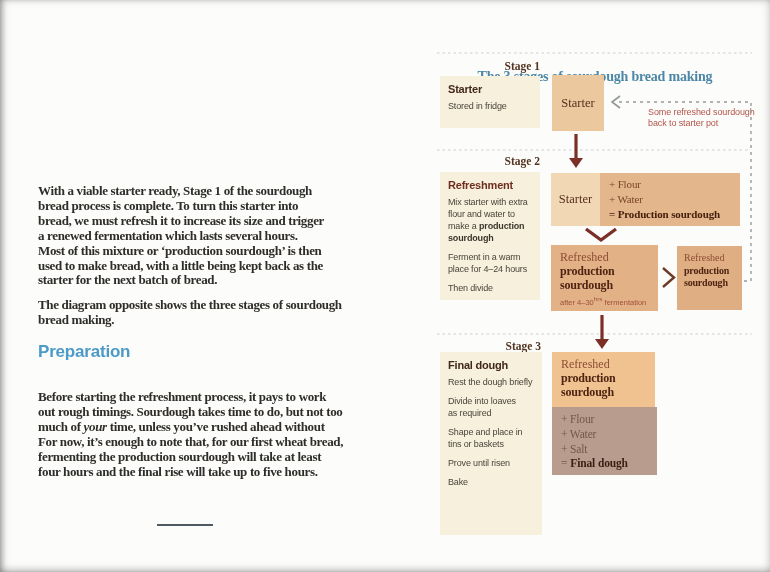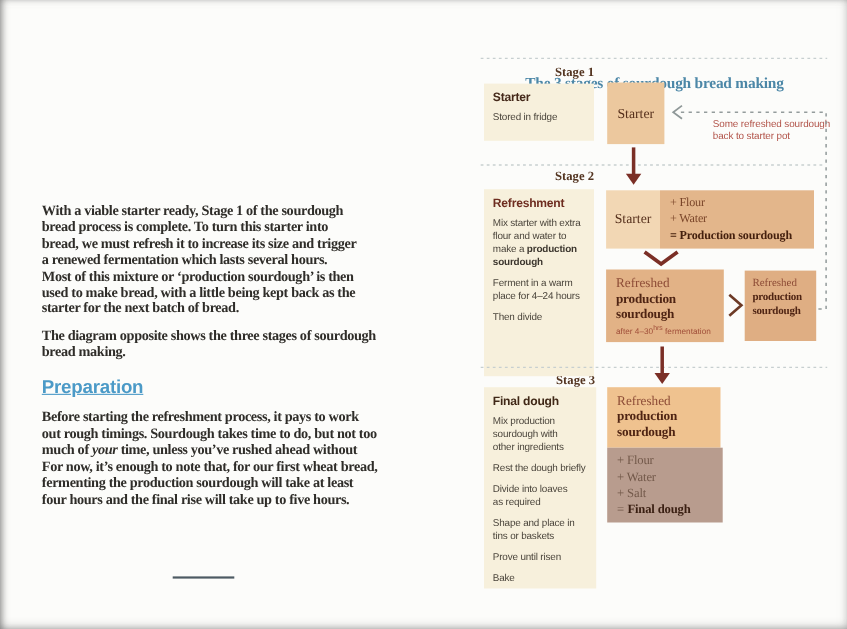--- a/index.html
+++ b/index.html
@@ -9,30 +9,30 @@
                 inset 0 -6px 9px -5px rgba(110,110,110,.5),
                 inset -5px 0 8px -4px rgba(150,150,150,.35),
                 inset 0 5px 8px -5px rgba(160,160,160,.3);
     font-family:"Liberation Sans", sans-serif;
   }
   
   .text-col { position:absolute; left:38px; top:184px; width:300px; }
   .serifbody { font:700 13px/14.9px "Liberation Serif", serif; color:#2f2d29; letter-spacing:-0.35px; }
   .pline { white-space:nowrap; }
   .para { margin:0 0 10px 0; }
-  .prep-head { font:700 17px/20px "Liberation Sans", sans-serif; color:#4b9ac7; margin:14px 0 10px 0; letter-spacing:-0.2px;text-decoration:underline; }
+  .prep-head { font:700 17px/20px "Liberation Sans", sans-serif; color:#4b9ac7; margin:14px 0 28px 0; letter-spacing:-0.2px; }
   .body-rule { position:absolute; left:157px; top:524px; width:56px; height:2px; background:#4d5a63; }
   
   .dg-title { position:absolute; left:437px; top:24px; width:316px; text-align:center;
               font:700 14px/17px "Liberation Serif", serif; color:#4c87a7; letter-spacing:-0.2px; white-space:nowrap;margin-top:44px; }
   .stage-label { position:absolute; width:100px; text-align:right; font:600 11.5px/13px "Liberation Serif", serif; color:#533420; }
   .sl1 { left:440px; top:60px; } .sl2 { left:440px; top:155px; } .sl3 { left:441px; top:340px; }
   .panel { position:absolute; background:#f7f0dc; box-sizing:border-box; padding:7px 8px 6px 8px; color:#4a443b; }
   .panel1 { left:440px; top:76px; width:100px; height:52px; }
-  .panel2 { left:440px; top:172px; width:100px; height:170px; }
+  .panel2 { left:440px; top:172px; width:100px; height:128px; }
   .panel3 { left:440px; top:352px; width:102px; height:183px; }
   .ph { font-weight:700; font-size:11px; letter-spacing:-0.2px; margin-bottom:5px; }
   .ph1 { color:#45291a; } .ph2 { color:#6e2d20; } .ph3 { color:#402817; }
   .pi { font-size:9px; line-height:12px; letter-spacing:-0.15px; margin-bottom:7px; }
   .pi:last-child { margin-bottom:0; }
   .pi b { color:#3c362e; }
   .fbox { position:absolute; box-sizing:border-box; font-family:"Liberation Serif", serif; }
   .b-starter1 { left:552px; top:75px; width:52px; height:56px; background:#ecc89e;
                 display:flex; align-items:center; justify-content:center; font-size:12.5px; color:#56301c; }
   .b-starter2 { left:551px; top:173px; width:49px; height:53px; background:#f2d7b4;
@@ -133,25 +133,20 @@
     <div class="rnote"><span>after 4–30</span><sup>hrs</sup><span> fermentation</span></div>
   </div>
   <div class="fbox b-kept">
     <div class="r1">Refreshed</div>
     <div class="r2">production</div>
     <div class="r2">sourdough</div>
   </div>
 
   <div class="panel panel3">
     <div class="ph ph3">Final dough</div>
-    <div class="pi">
-      <div>Mix production</div>
-      <div>sourdough with</div>
-      <div>other ingredients</div>
-    </div>
     <div class="pi">Rest the dough briefly</div>
     <div class="pi">
       <div>Divide into loaves</div>
       <div>as required</div>
     </div>
     <div class="pi">
       <div>Shape and place in</div>
       <div>tins or baskets</div>
     </div>
     <div class="pi">Prove until risen</div>

